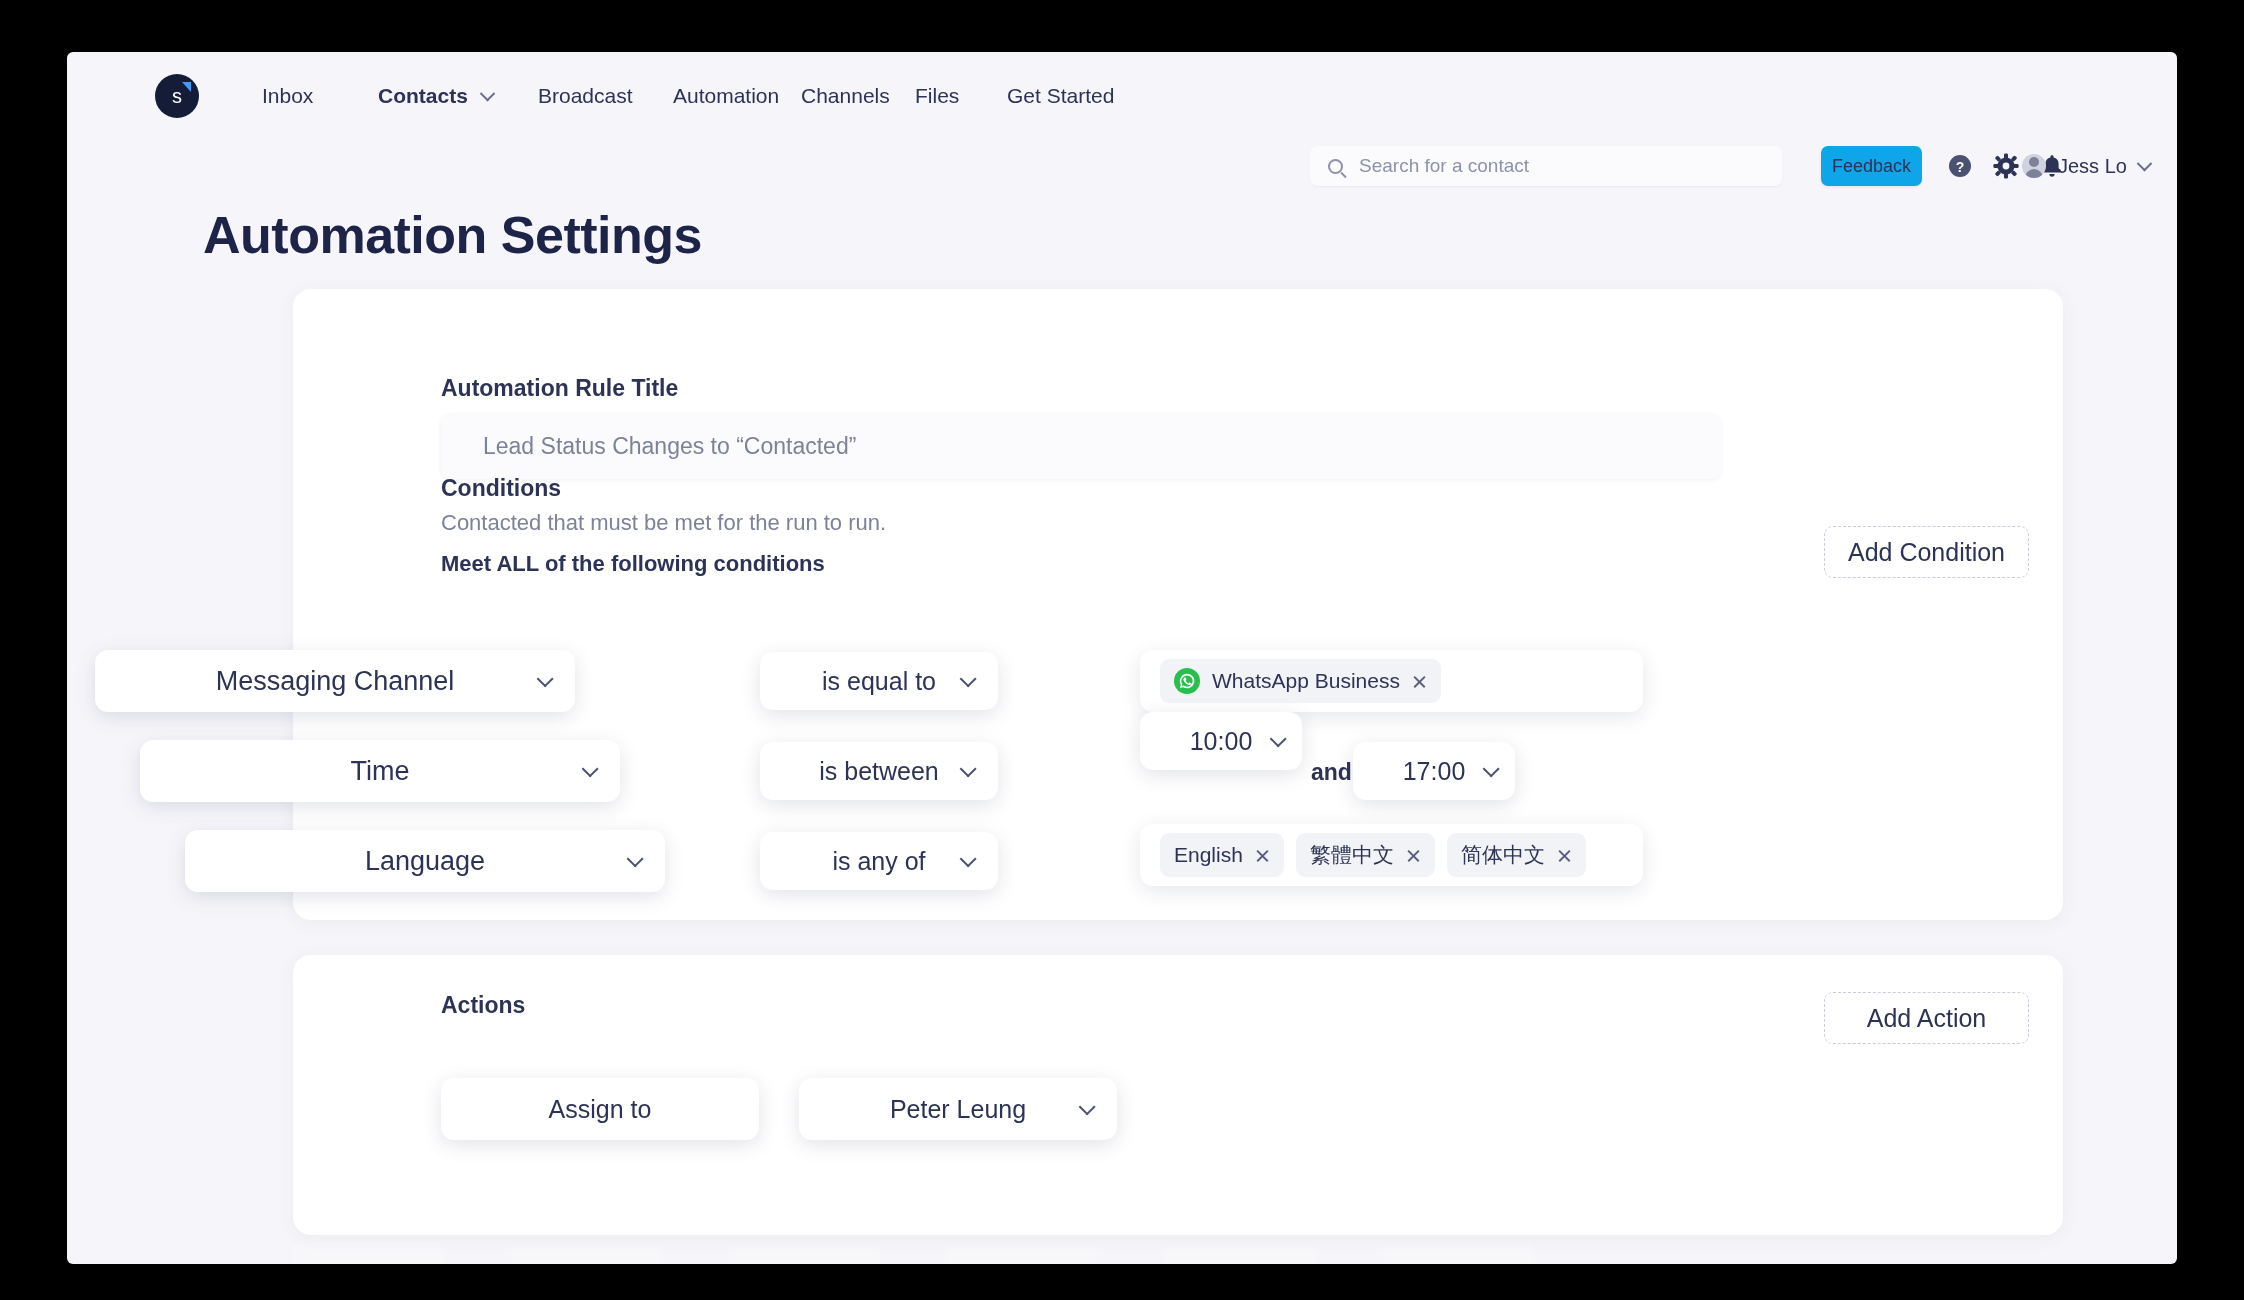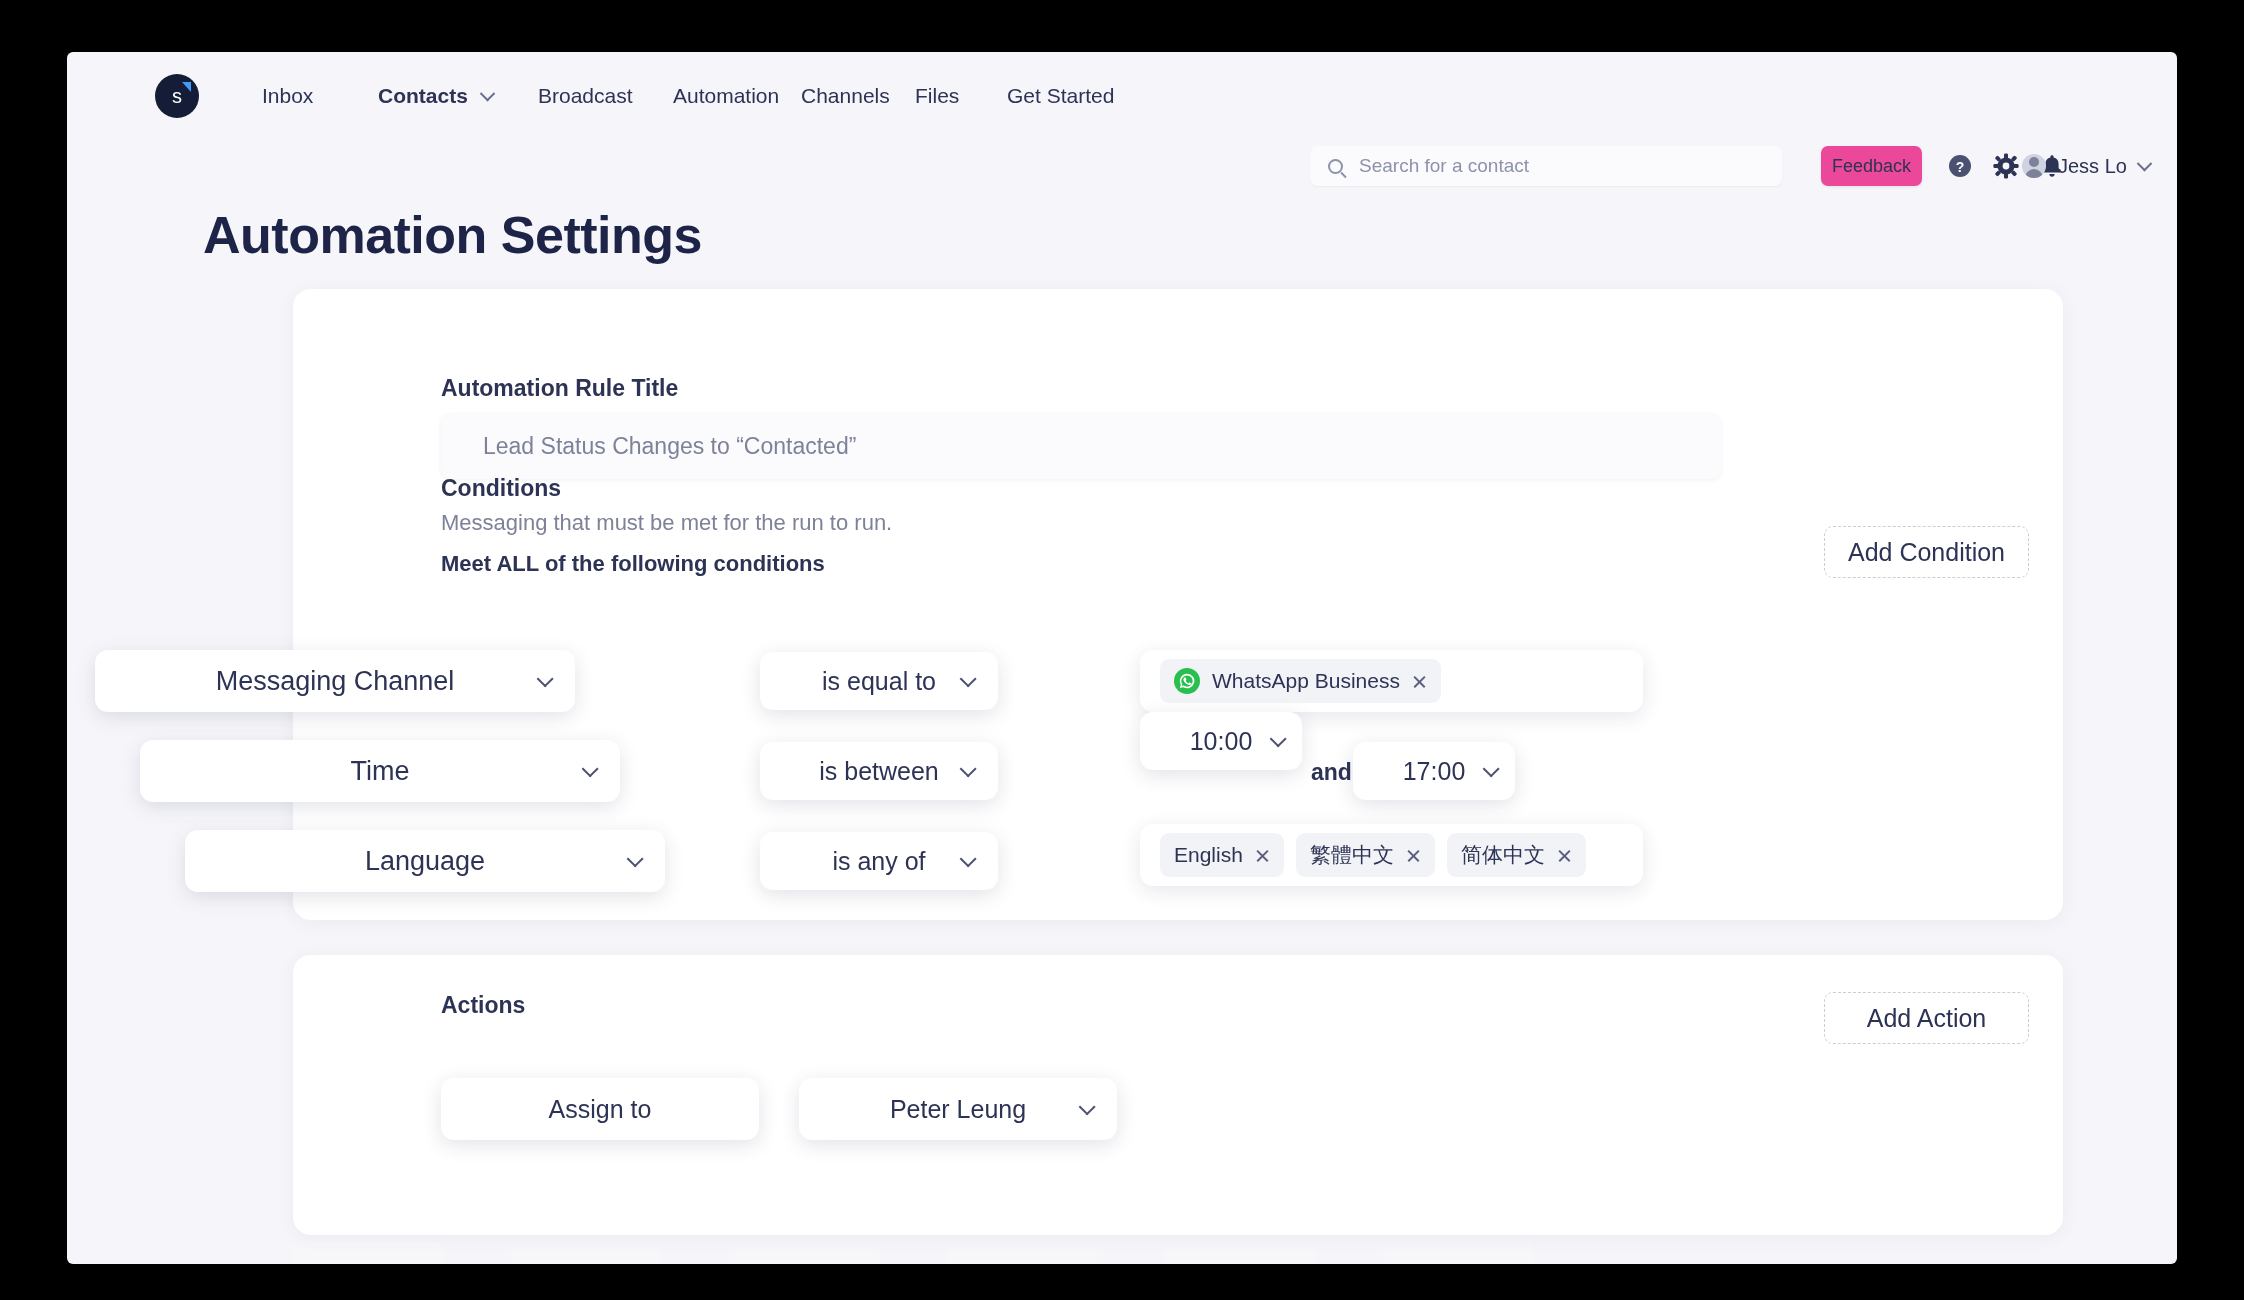--- a/index.html
+++ b/index.html
@@ -121,21 +121,21 @@
     transform: rotate(45deg);
   }
   .search-ph { color: #8d92ab; font-size: 19px; }
 
   .feedback-btn {
     position: absolute;
     left: 1754px;
     top: 94px;
     width: 101px;
     height: 40px;
-    background: #ec4899;
+    background: #0ea5e9;
     border-radius: 7px;
     display: flex;
     align-items: center;
     justify-content: center;
     color: #2d3355;
     font-size: 18px;
     box-shadow: 0 1px 3px rgba(20,28,56,.09);
     cursor: pointer;
   }
 
@@ -485,21 +485,21 @@
 
   <h1 class="page-title">Automation Settings</h1>
 
   <div class="card card-conditions">
 
     <div class="field-label lbl-rule-title">Automation Rule Title</div>
 
     <input class="rule-input" type="text" placeholder="Lead Status Changes to “Contacted”" style="">
 
     <div class="sec-title cond-title">Conditions</div>
-    <div class="sec-sub cond-sub">Messaging that must be met for the run to run.</div>
+    <div class="sec-sub cond-sub">Contacted that must be met for the run to run.</div>
     <div class="meet-all">Meet ALL of the following conditions</div>
 
     <div class="dashed-btn btn-add-condition">
       <span>Add Condition</span>
     </div>
   </div>
 
   <div class="pill pill-field pf-1">
     <span class="pill-text">Messaging Channel</span>
     <span class="chev-d"></span>

